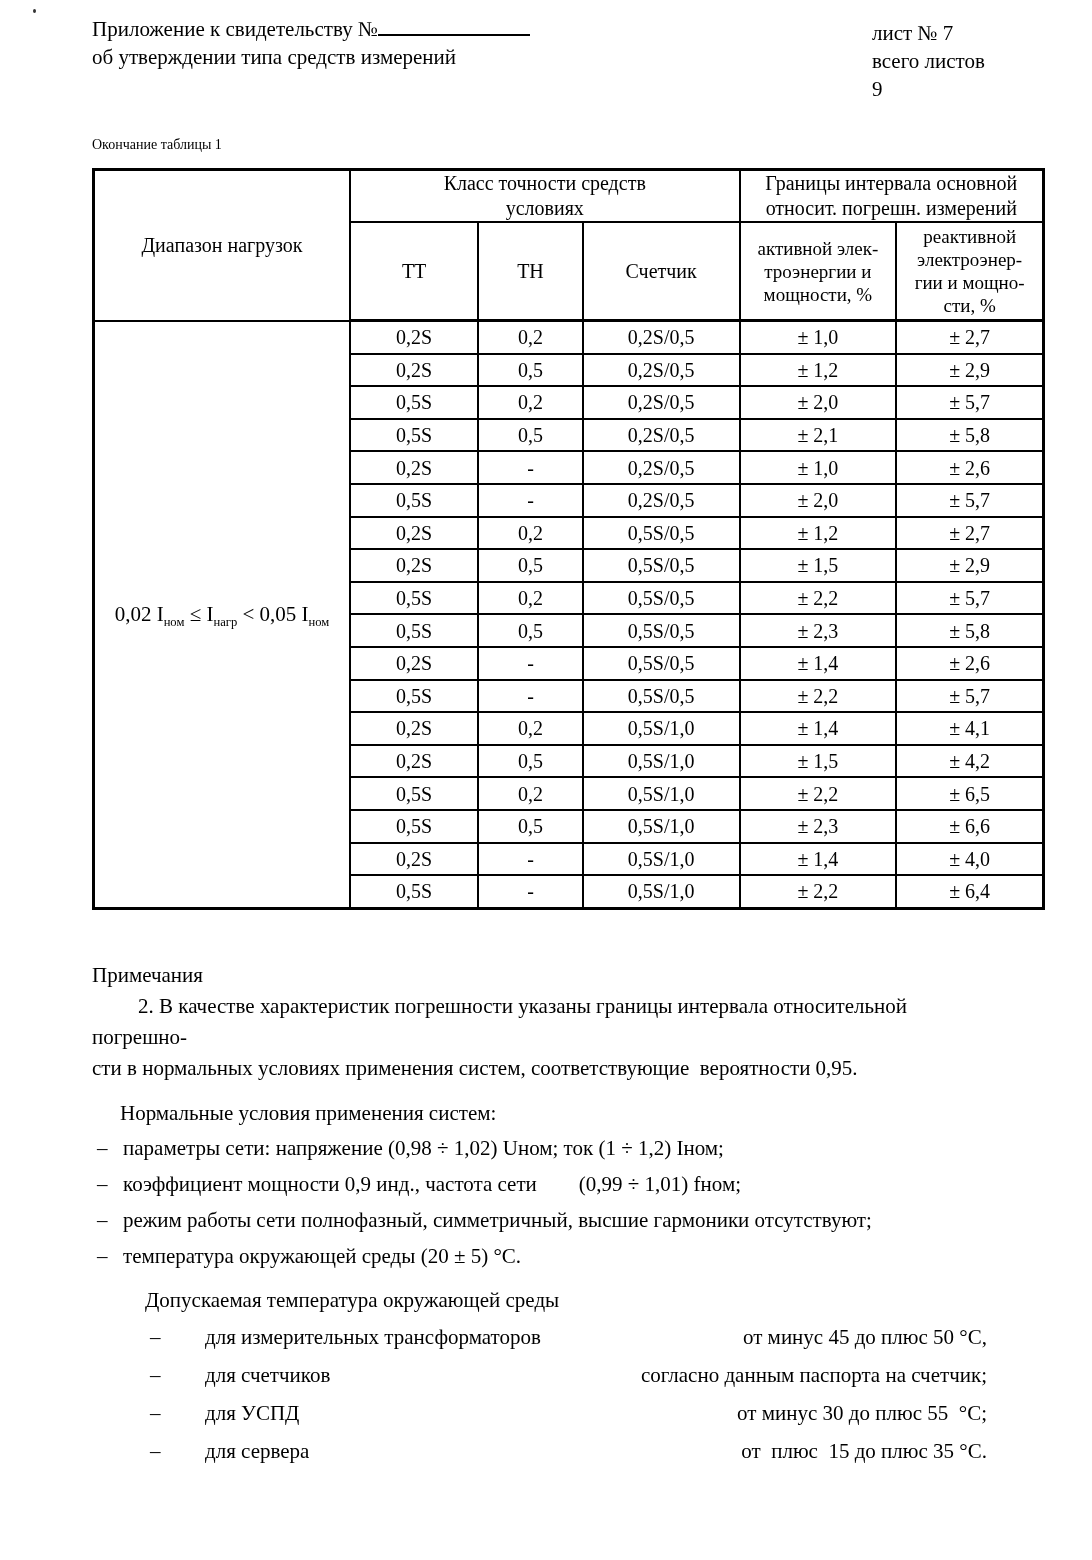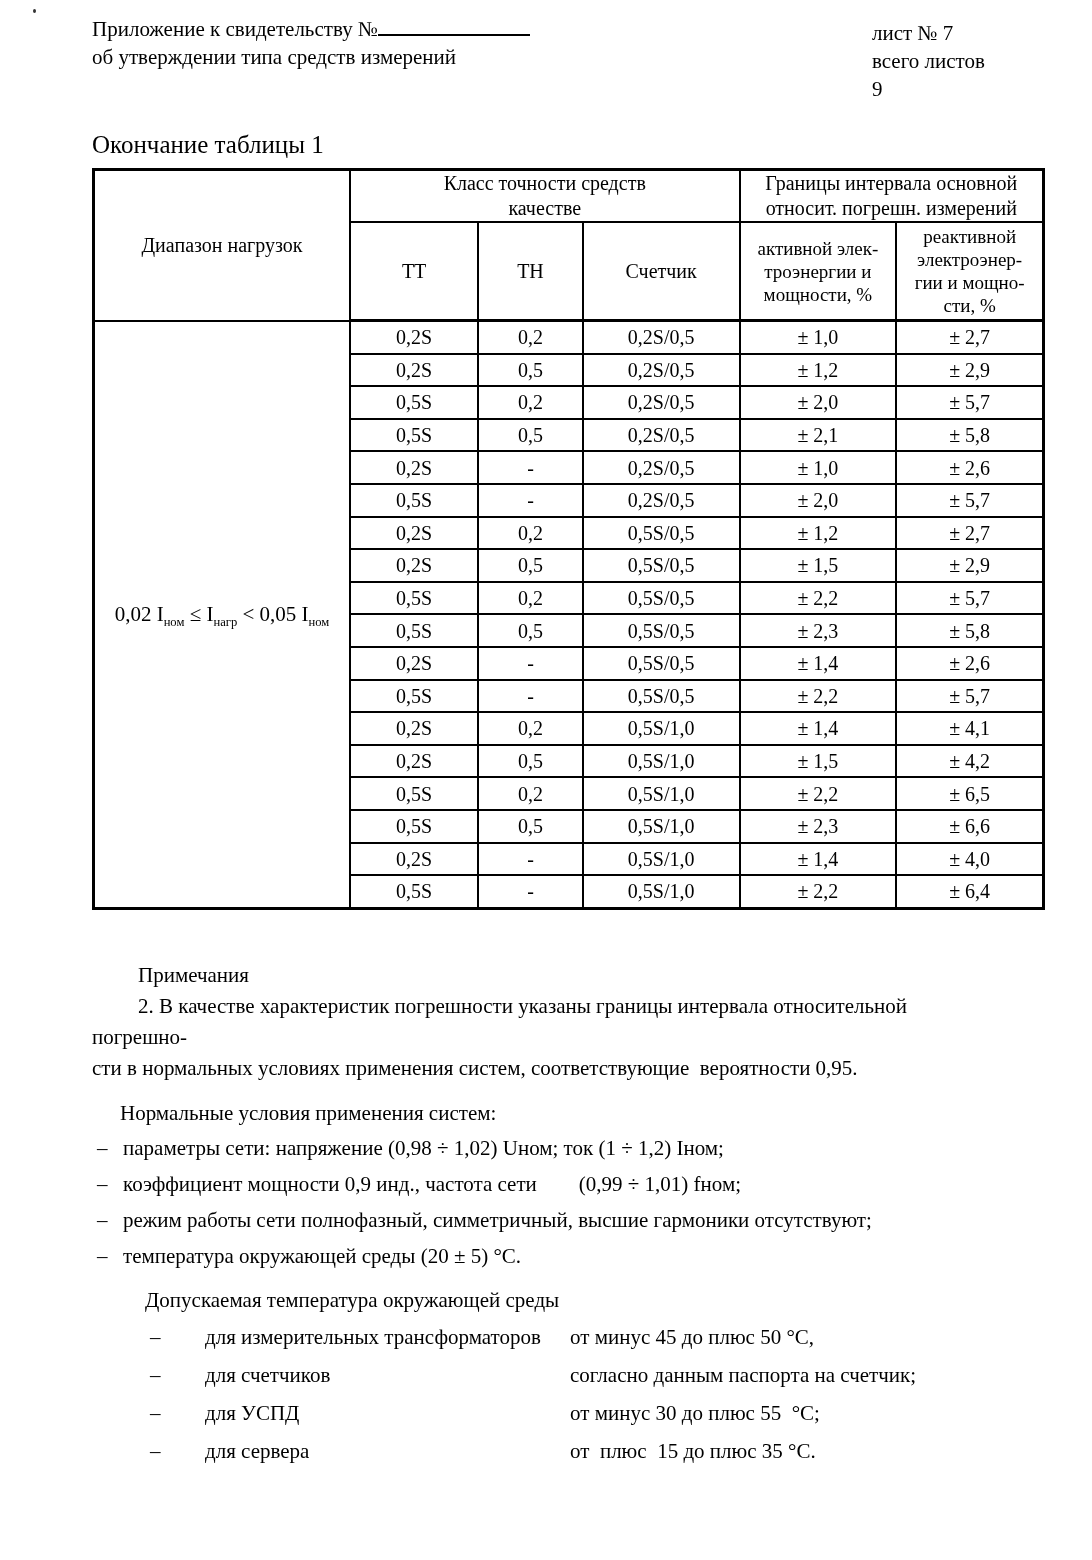--- a/index.html
+++ b/index.html
@@ -12,57 +12,57 @@
   }
   .speck { position:absolute; left:33px; top:9px; width:3px; height:4px; background:#333; border-radius:50%; }
 
   
   .hdr { position:relative; font-size:21px; line-height:28px; height:58px; }
   .hdr-left { white-space:nowrap; }
   .blank-line { display:inline-block; width:152px; border-bottom:2px solid #000; height:20px; vertical-align:baseline; }
   .hdr-right { position:absolute; left:748px; top:5px;margin-left:32px; }
 
   
-  .caption { margin-top:60px; font-size:25px; line-height:26px; }
+  .caption { margin-top:60px; font-size:14px; line-height:26px; }
   .spec-table {
     margin-top:10px; border-collapse:collapse; width:953px; table-layout:fixed;
     font-size:20px; border:3px solid #000;
   }
   .spec-table td {
     border:2px solid #000; text-align:center; vertical-align:middle; padding:0 3px;
   }
   .preline { white-space:pre-line; }
   .prewrap { white-space:pre-wrap; }
   .hdr-row1 td { height:48px; line-height:25px; }
   .hdr-row2 td { height:96px; line-height:24px; }
   .hdr-row2 td.err-sub { font-size:19px; line-height:23px; }
   .spec-table thead tr.hdr-row2 td { border-bottom:3px solid #000; }
   .spec-table tbody td { height:30.6px; line-height:22px; }
   .range-cell { font-size:21px; }
   sub { font-size:0.6em; line-height:0; }
 
   
   .notes { margin-top:50px; font-size:21px; line-height:31px; }
-  .note-heading { margin-left:46px; }
+  .note-heading { }
   .note { margin:0; text-indent:46px; }
 
   
   .conditions { margin-top:12px; font-size:21px; }
   .cond-heading { margin-left:28px; line-height:34px; }
   .cond-item { display:flex; line-height:36px; }
   .cond-item .dash { flex:0 0 26px; margin-left:5px; }
   .cond-item .cond-text { flex:1; }
 
   
   .temps { margin-top:8px; font-size:21px; }
   .temp-heading { margin-left:53px; line-height:36px; }
   .temp-item { display:flex; line-height:38px; }
   .temp-item .dash { flex:0 0 55px; margin-left:58px; }
   .temp-item .temp-label { flex:0 0 365px; }
-  .temp-item .temp-value { flex:1; text-align:left; }
+  .temp-item .temp-value { flex:1; text-align:right; }
 </style>
 </head>
 <body>
 
 <div class="page">
   <div class="speck"></div>
 
   <div class="hdr">
     <div class="hdr-left">
       <div><span>Приложение к свидетельству №</span><span class="blank-line"></span></div>
@@ -82,21 +82,21 @@
         <col style="width:13.5%">
         <col style="width:11%">
       <col style="width:16.5%">
         <col style="width:16.5%">
         <col style="width:15.5%">
     </colgroup>
     <thead>
       <tr class="hdr-row1">
         <td rowspan="2">Диапазон нагрузок</td>
         <td colspan="3" class="preline">Класс точности средств
-качестве</td>
+условиях</td>
         <td colspan="2" class="preline">Границы интервала основной
 относит. погрешн. измерений</td>
       </tr>
       <tr class="hdr-row2">
         <td>ТТ</td>
         <td>ТН</td>
         <td>Счетчик</td>
         <td class="preline err-sub">активной элек-
 троэнергии и
 мощности, %</td>

